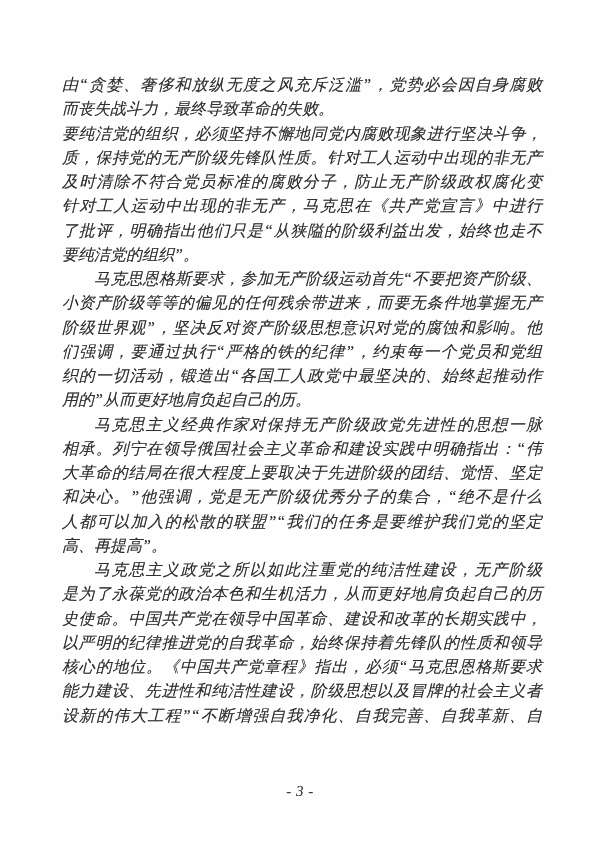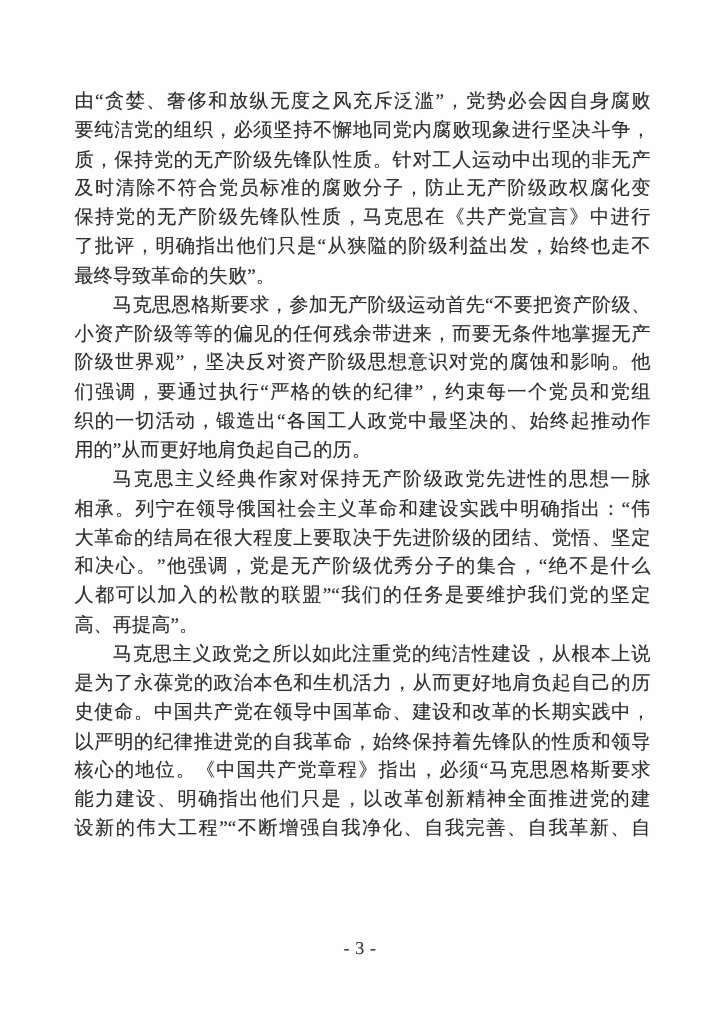--- a/index.html
+++ b/index.html
@@ -9,20 +9,21 @@
   }
   .page {
     position: relative;
     width: 600px;
     height: 849px;
     background: #fefefe;
     overflow: hidden;
     font-family: "Liberation Serif", "DejaVu Serif", serif;
     color: #2f2f2f;
     text-shadow: 0 0 0.6px rgba(47, 47, 47, 0.45);
+    font-style: italic;
   }
   .body-text {
     position: absolute;
     left: 62px;
     top: 73px;
     width: 480px;
     font-size: 16px;
     line-height: 24.25px;
   }
   .line {
@@ -46,40 +47,41 @@
     letter-spacing: 0.5px;
     color: #383838;
   }
 </style>
 </head>
 <body>
 
 <div class="page" style="background: rgb(254, 254, 254); color: rgb(47, 47, 47);">
   <div class="body-text">
       <div class="line">由“贪婪、奢侈和放纵无度之风充斥泛滥”，党势必会因自身腐败</div>
+      <div class="line para-end">而丧失战斗力，最终导致革命的失败。</div>
       <div class="line">要纯洁党的组织，必须坚持不懈地同党内腐败现象进行坚决斗争，</div>
       <div class="line">质，保持党的无产阶级先锋队性质。针对工人运动中出现的非无产</div>
       <div class="line">及时清除不符合党员标准的腐败分子，防止无产阶级政权腐化变</div>
-      <div class="line">保持党的无产阶级先锋队性质，马克思在《共产党宣言》中进行</div>
+      <div class="line">针对工人运动中出现的非无产，马克思在《共产党宣言》中进行</div>
       <div class="line">了批评，明确指出他们只是“从狭隘的阶级利益出发，始终也走不</div>
-      <div class="line para-end">最终导致革命的失败”。</div>
+      <div class="line para-end">要纯洁党的组织”。</div>
       <div class="line indent">马克思恩格斯要求，参加无产阶级运动首先“不要把资产阶级、</div>
       <div class="line">小资产阶级等等的偏见的任何残余带进来，而要无条件地掌握无产</div>
       <div class="line">阶级世界观”，坚决反对资产阶级思想意识对党的腐蚀和影响。他</div>
       <div class="line">们强调，要通过执行“严格的铁的纪律”，约束每一个党员和党组</div>
       <div class="line">织的一切活动，锻造出“各国工人政党中最坚决的、始终起推动作</div>
       <div class="line para-end">用的”从而更好地肩负起自己的历。</div>
       <div class="line indent">马克思主义经典作家对保持无产阶级政党先进性的思想一脉</div>
       <div class="line">相承。列宁在领导俄国社会主义革命和建设实践中明确指出：“伟</div>
       <div class="line">大革命的结局在很大程度上要取决于先进阶级的团结、觉悟、坚定</div>
       <div class="line">和决心。”他强调，党是无产阶级优秀分子的集合，“绝不是什么</div>
       <div class="line">人都可以加入的松散的联盟”“我们的任务是要维护我们党的坚定</div>
       <div class="line para-end">高、再提高”。</div>
-      <div class="line indent">马克思主义政党之所以如此注重党的纯洁性建设，从根本上说</div>
+      <div class="line indent">马克思主义政党之所以如此注重党的纯洁性建设，无产阶级</div>
       <div class="line">是为了永葆党的政治本色和生机活力，从而更好地肩负起自己的历</div>
       <div class="line">史使命。中国共产党在领导中国革命、建设和改革的长期实践中，</div>
       <div class="line">以严明的纪律推进党的自我革命，始终保持着先锋队的性质和领导</div>
       <div class="line">核心的地位。《中国共产党章程》指出，必须“马克思恩格斯要求</div>
-      <div class="line">能力建设、明确指出他们只是，以改革创新精神全面推进党的建</div>
+      <div class="line">能力建设、先进性和纯洁性建设，阶级思想以及冒牌的社会主义者</div>
       <div class="line">设新的伟大工程”“不断增强自我净化、自我完善、自我革新、自</div>
     </div>
   <div class="footer">- 3 -</div>
 </div>
 
 </body></html>

